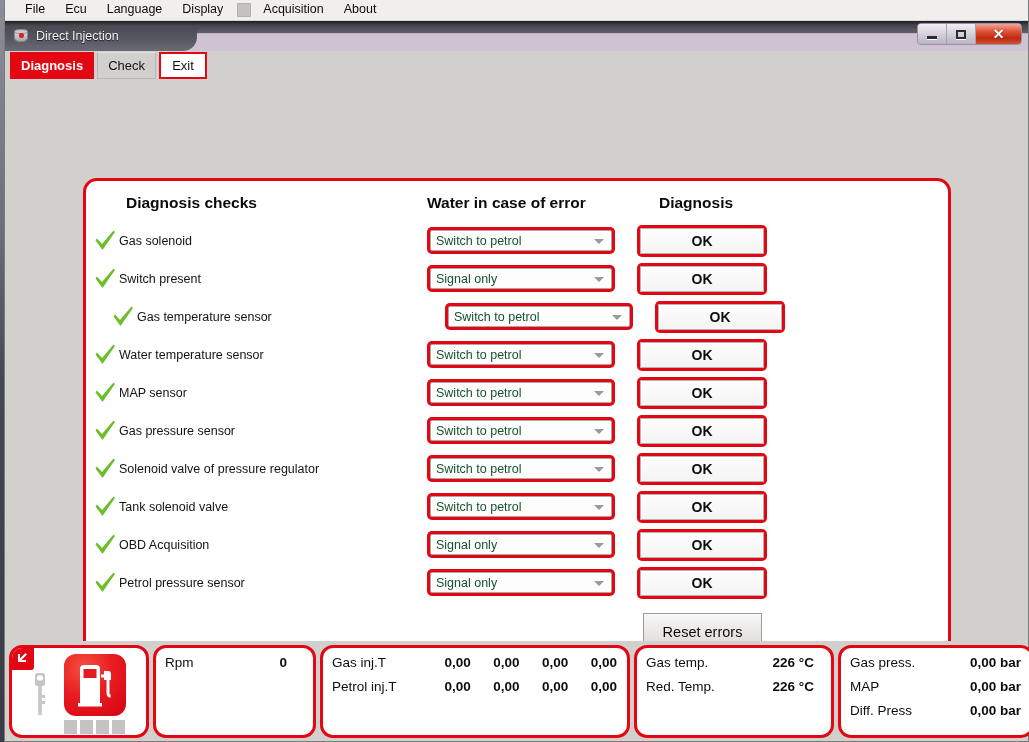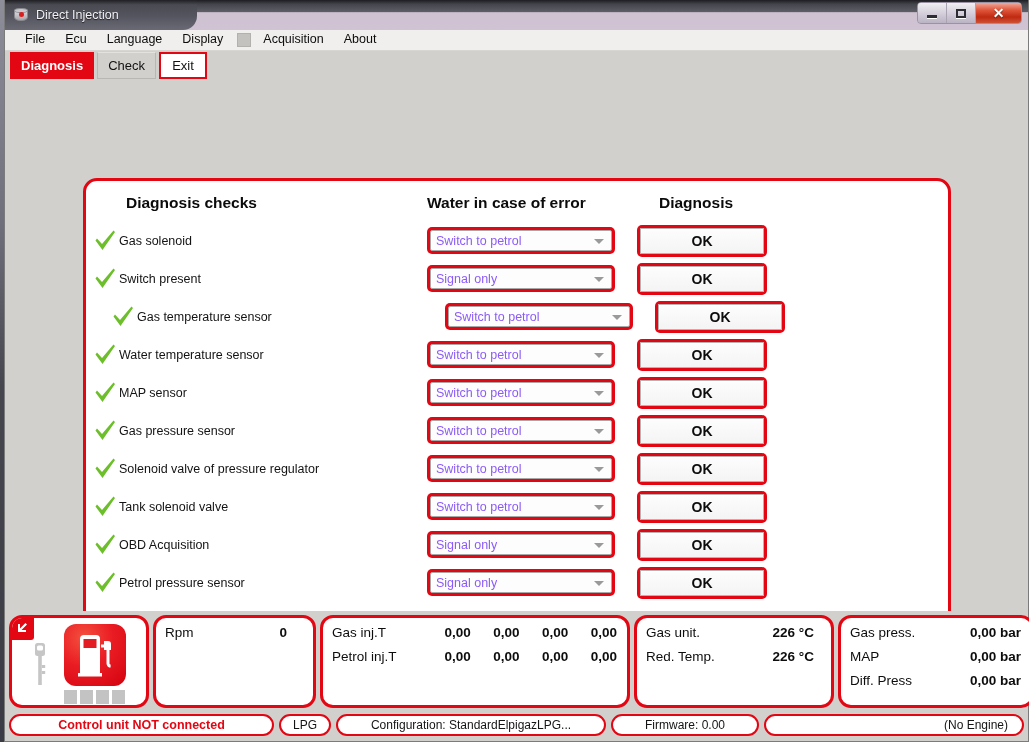--- a/index.html
+++ b/index.html
@@ -269,21 +269,21 @@
     width: 100%; height: 100%;
     background: #fdfdfd;
     border: 1px solid #a8a8a8;
     border-radius: 2px;
     display: flex;
     align-items: center;
     position: relative;
   }
   .action-select-text {
     font-size: 12.5px;
-    color: #8b5cf6;
+    color: #14532d;
     padding-left: 5px;
     white-space: nowrap;
     overflow: hidden;
   }
   .select-arrow {
     position: absolute;
     right: 7px; top: 50%;
     margin-top: -2px;
     width: 0; height: 0;
     border-left: 5px solid transparent;
@@ -456,54 +456,54 @@
     justify-content: flex-end;
     padding-right: 14px;
   }
 </style>
 </head>
 <body>
 
 <div id="desktop-left"></div>
 
 <div id="app-window">
-
-  <div id="titlebar">
-    <div id="titlebar-left"></div>
-    <div id="title-row">
-      <div id="app-icon">
-        <div class="cyl-body"></div>
-        <div class="cyl-top"></div>
-        <div class="dot"></div>
-      </div>
-      <div id="window-title">Direct Injection</div>
-    </div>
-    <div id="window-controls">
-      <div class="winbtn winbtn-min">
-        <span class="glyph"></span>
-      </div>
-      <div class="winbtn winbtn-max">
-        <span class="glyph"></span>
-      </div>
-      <div class="winbtn winbtn-close">
-        <span class="glyph">✕</span>
-      </div>
-    </div>
-  </div>
 
   <div id="menubar">
     <div class="menu-item">File</div>
     <div class="menu-item">Ecu</div>
     <div class="menu-item">Language</div>
     <div class="menu-item">Display</div>
     <div id="acq-check"></div>
     <div class="menu-item">Acquisition</div>
     <div class="menu-item">About</div>
   </div>
 
+  <div id="titlebar">
+    <div id="titlebar-left"></div>
+    <div id="title-row">
+      <div id="app-icon">
+        <div class="cyl-body"></div>
+        <div class="cyl-top"></div>
+        <div class="dot"></div>
+      </div>
+      <div id="window-title">Direct Injection</div>
+    </div>
+    <div id="window-controls">
+      <div class="winbtn winbtn-min">
+        <span class="glyph"></span>
+      </div>
+      <div class="winbtn winbtn-max">
+        <span class="glyph"></span>
+      </div>
+      <div class="winbtn winbtn-close">
+        <span class="glyph">✕</span>
+      </div>
+    </div>
+  </div>
+
   <div id="tabstrip">
     <div class="tab tab-active">Diagnosis</div>
     <div class="tab tab-normal">Check</div>
     <div class="tab tab-outline">Exit</div>
   </div>
 
   <div id="content">
     <div id="diag-panel">
 
       <div class="col-head" id="head-checks">Diagnosis checks</div>
@@ -745,21 +745,21 @@
           <span class="g-val">0,00</span>
           <span class="g-val">0,00</span>
           <span class="g-val">0,00</span>
         </div>
       </div>
     </div>
 
     <div class="gauge-box" id="gauge-temp">
       <div class="gauge-rows">
         <div class="gauge-line">
-          <span class="g-label">Gas unit.</span>
+          <span class="g-label">Gas temp.</span>
           <span class="g-val">226 °C</span>
         </div>
         <div class="gauge-line">
           <span class="g-label">Red. Temp.</span>
           <span class="g-val">226 °C</span>
         </div>
       </div>
     </div>
 
     <div class="gauge-box" id="gauge-press">
@@ -773,21 +773,14 @@
           <span class="g-val">0,00 bar</span>
         </div>
         <div class="gauge-line">
           <span class="g-label">Diff. Press</span>
           <span class="g-val">0,00 bar</span>
         </div>
       </div>
     </div>
   </div>
 
-  <div id="statusbar">
-    <div class="status-pill" id="status-connection">Control unit NOT connected</div>
-    <div class="status-pill" id="status-fuel">LPG</div>
-    <div class="status-pill" id="status-config">Configuration: StandardElpigazLPG...</div>
-    <div class="status-pill" id="status-firmware">Firmware: 0.00</div>
-    <div class="status-pill" id="status-engine">(No Engine)</div>
-  </div>
 
 </div>
 
 </body></html>

